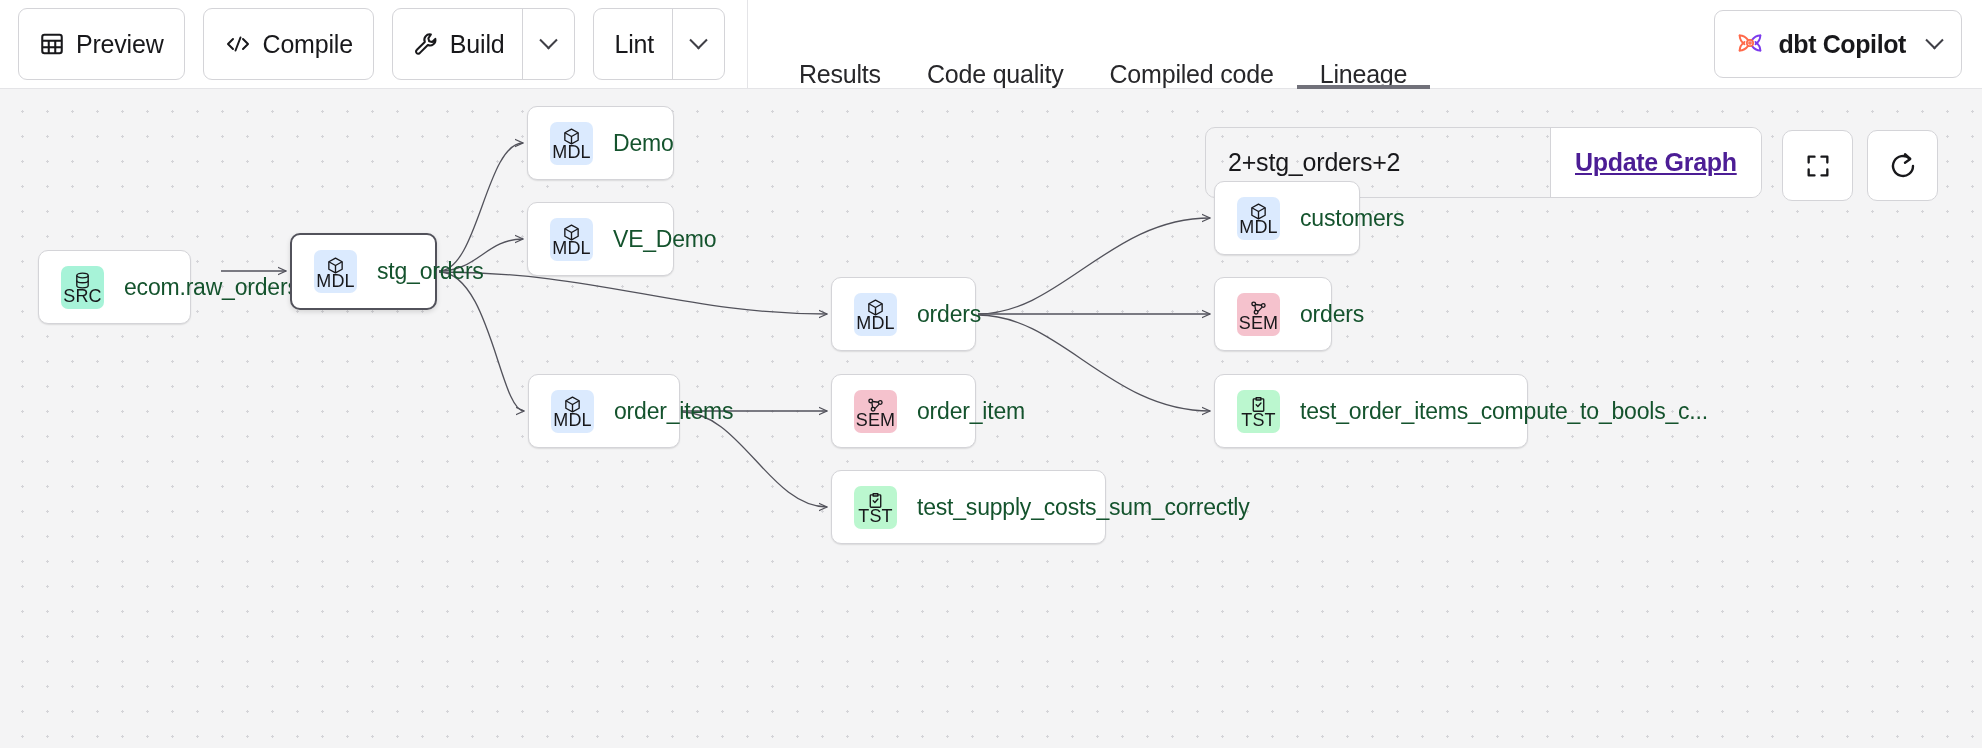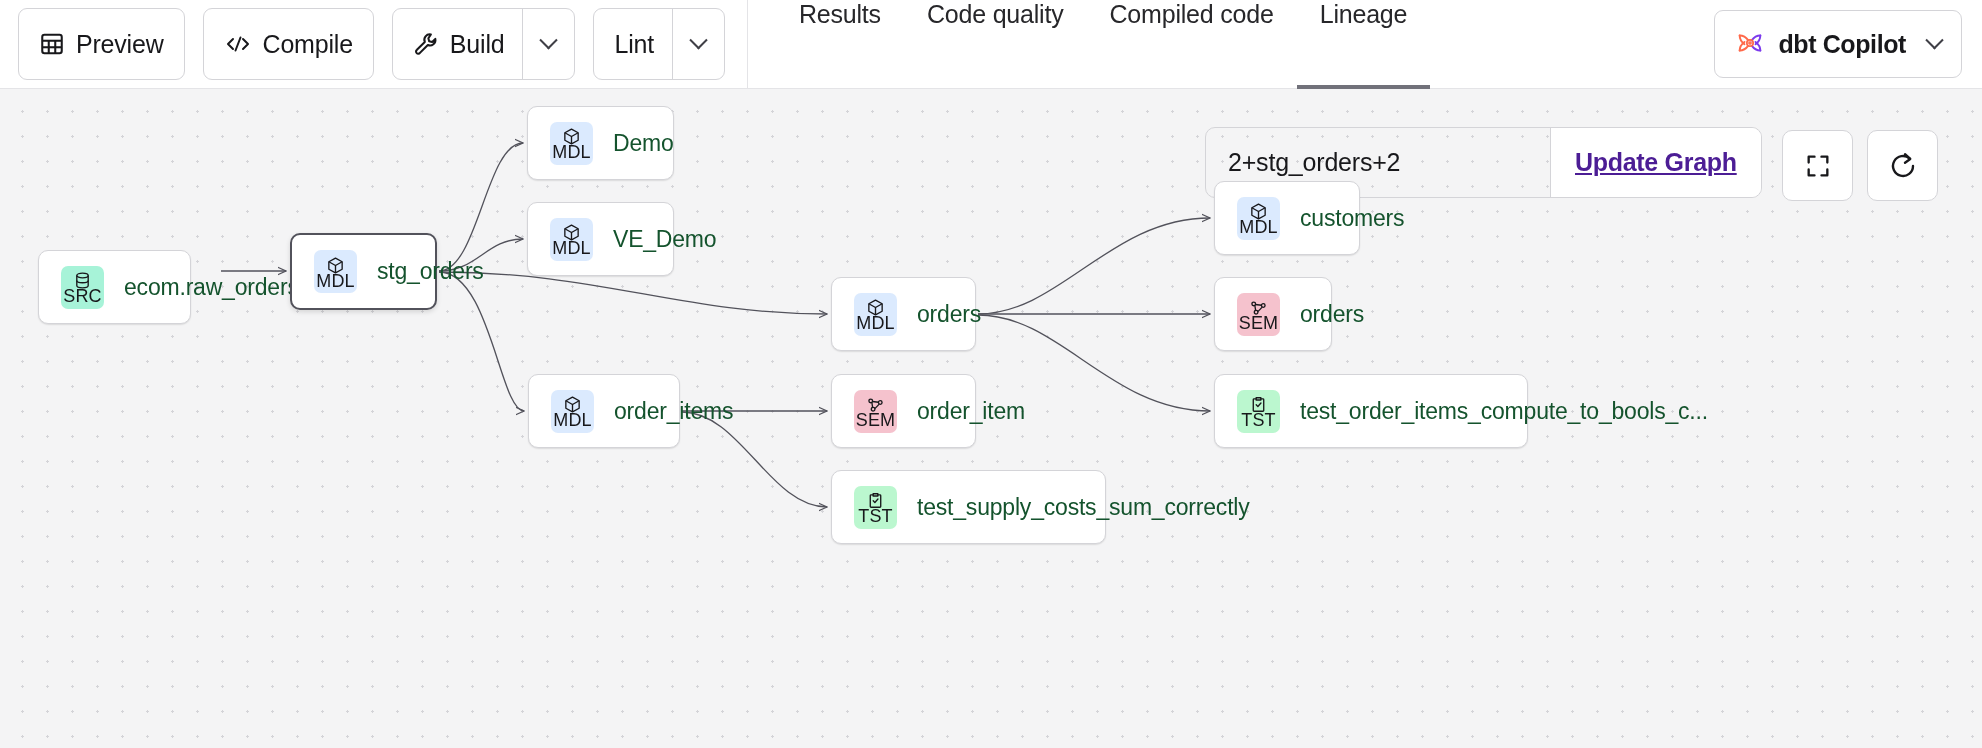--- a/index.html
+++ b/index.html
@@ -66,21 +66,21 @@
     margin-left: 22px;
   }
 
   
   .tabs {
     display: flex; align-items: stretch;
     height: 89px;
     margin-left: 28px;
   }
   .tab {
-    display: flex; align-items: flex-start;
+    display: flex; align-items: flex-end;
     padding: 0 23px;
     font-size: 25px;
     color: #27272a;
     cursor: pointer;
     position: relative;
     white-space: nowrap;
     letter-spacing: -0.2px;
   }
   .tab.active::after {
     content: "";

